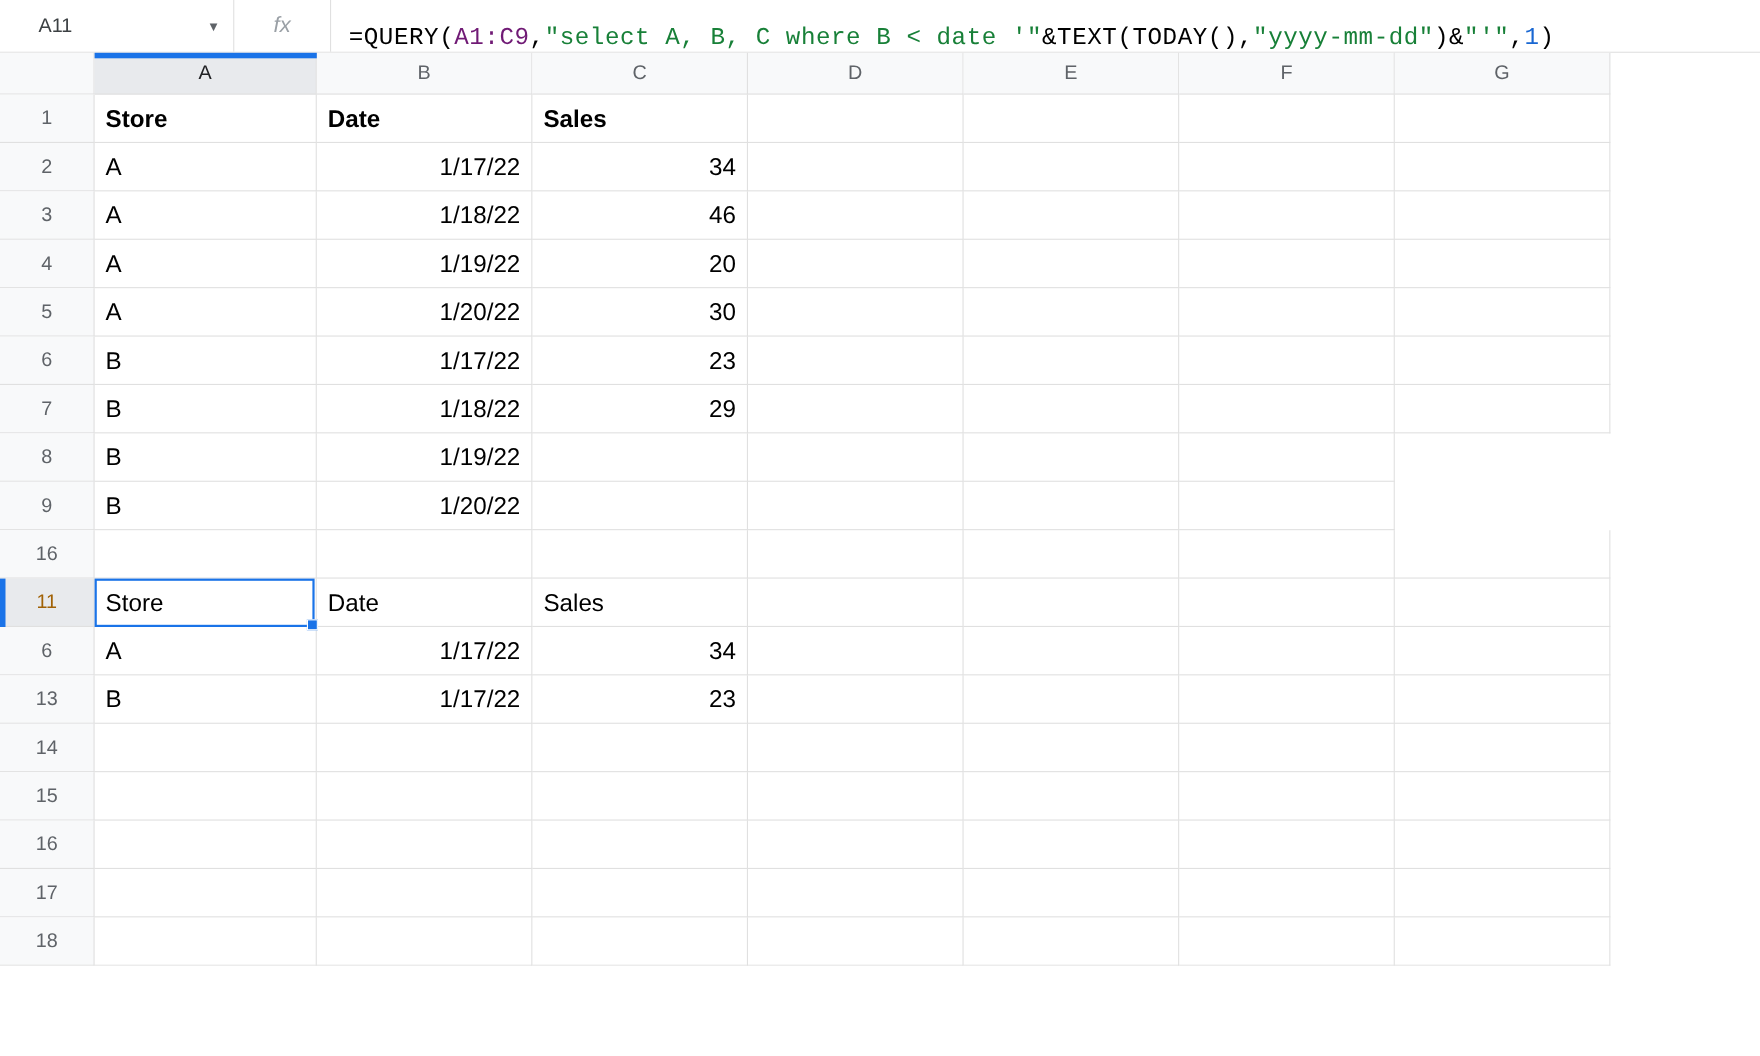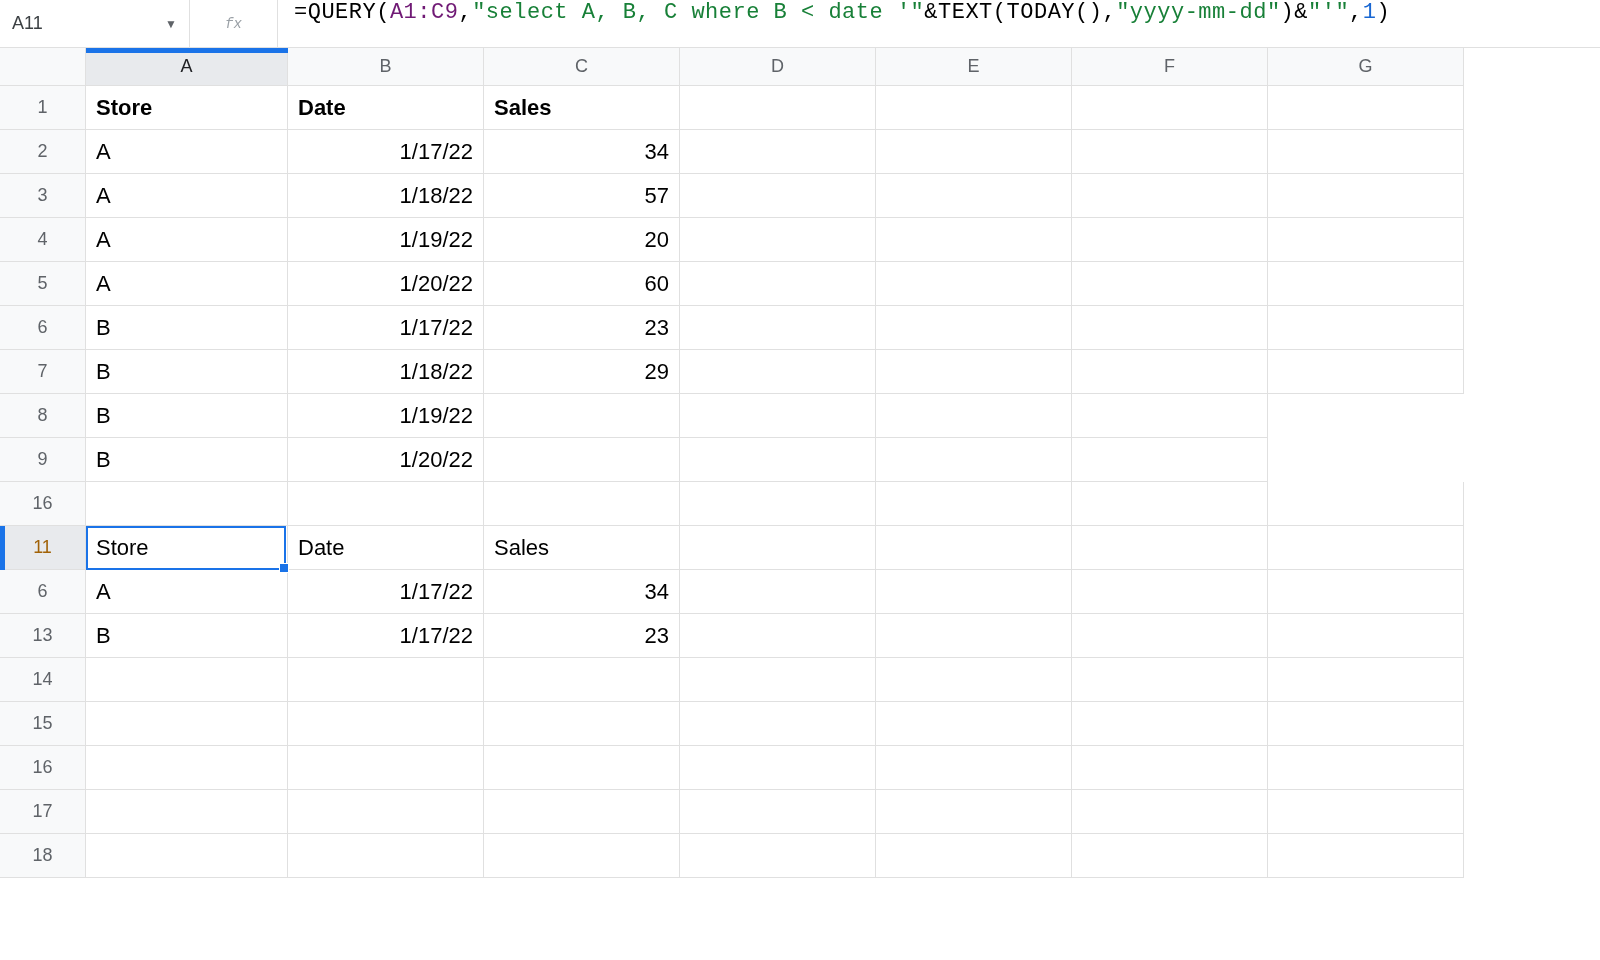--- a/index.html
+++ b/index.html
@@ -12,20 +12,21 @@
       font-size: 20px;
       background: #fff;
       overflow: hidden;
     }
     .formula-bar {
       display: flex;
       align-items: center;
       height: 48px;
       border-bottom: 1px solid #e0e0e0;
       background: #fff;
+      padding-left: 23px;
     }
     .name-box {
       width: 190px;
       height: 100%;
       display: flex;
       align-items: center;
       padding: 0 12px;
       border-right: 1px solid #e0e0e0;
       color: #3c4043;
       font-size: 18px;
@@ -38,29 +39,29 @@
       font-size: 12px;
     }
     .fx-label {
       width: 88px;
       height: 100%;
       display: flex;
       align-items: center;
       justify-content: center;
       font-style: italic;
       color: #9aa0a6;
-      font-family: Liberation Mono, monospace;
-      font-size: 14px;
+      font-family: Liberation Sans, sans-serif;
+      font-size: 20px;
       border-right: 1px solid #e0e0e0;
     }
     .formula-input {
       flex: 1;
       height: 100%;
       display: flex;
-      align-items: flex-start;
+      align-items: flex-end;
       padding: 0 16px;
       font-family: "Consolas", "Courier New", monospace;
       font-size: 22px;
       white-space: nowrap;
       overflow: hidden;
       letter-spacing: 0.5px;
     }
     .tok-black { color: #000; }
     .tok-orange { color: #701a75; }
     .tok-green { color: #188038; }
@@ -256,39 +257,39 @@
           <div class="cell col-B right">1/17/22</div>
           <div class="cell col-C right">34</div>
           <div class="cell col-D"></div>
           <div class="cell col-E"></div>
           <div class="cell col-F"></div>
           <div class="cell col-G"></div>
         </div>
         <div class="row">
           <div class="cell col-A">A</div>
           <div class="cell col-B right">1/18/22</div>
-          <div class="cell col-C right">57</div>
+          <div class="cell col-C right">46</div>
           <div class="cell col-D"></div>
           <div class="cell col-E"></div>
           <div class="cell col-F"></div>
           <div class="cell col-G"></div>
         </div>
         <div class="row">
           <div class="cell col-A">A</div>
           <div class="cell col-B right">1/19/22</div>
           <div class="cell col-C right">20</div>
           <div class="cell col-D"></div>
           <div class="cell col-E"></div>
           <div class="cell col-F"></div>
           <div class="cell col-G"></div>
         </div>
         <div class="row">
           <div class="cell col-A">A</div>
           <div class="cell col-B right">1/20/22</div>
-          <div class="cell col-C right">60</div>
+          <div class="cell col-C right">30</div>
           <div class="cell col-D"></div>
           <div class="cell col-E"></div>
           <div class="cell col-F"></div>
           <div class="cell col-G"></div>
         </div>
         <div class="row">
           <div class="cell col-A">B</div>
           <div class="cell col-B right">1/17/22</div>
           <div class="cell col-C right">23</div>
           <div class="cell col-D"></div>

